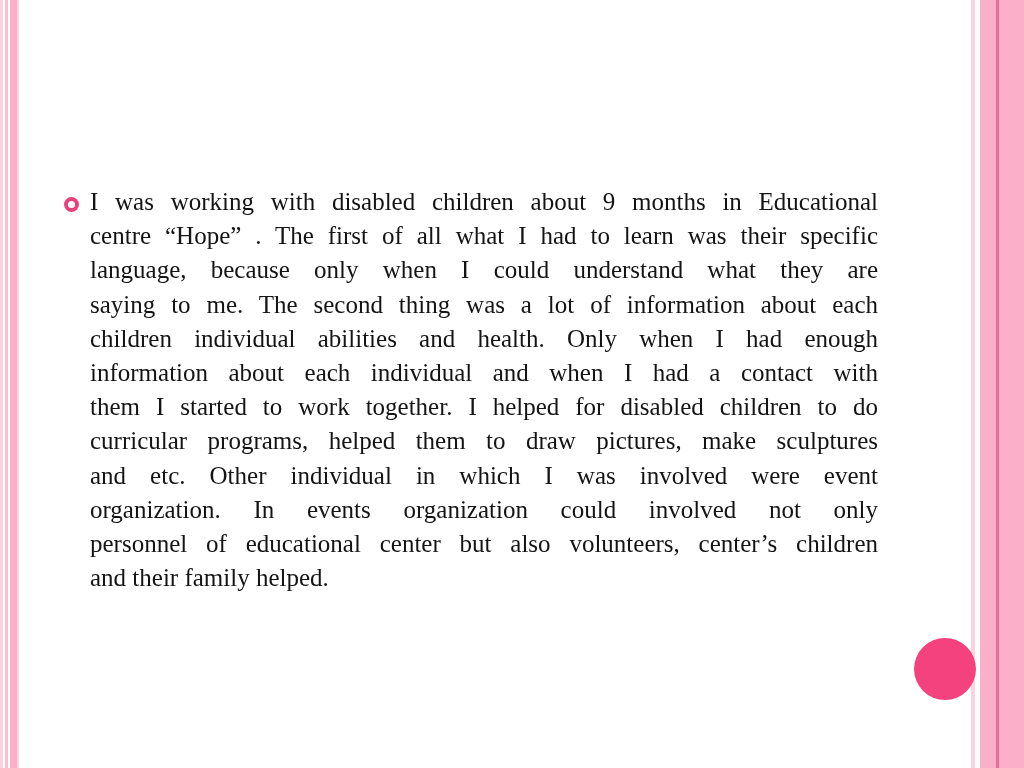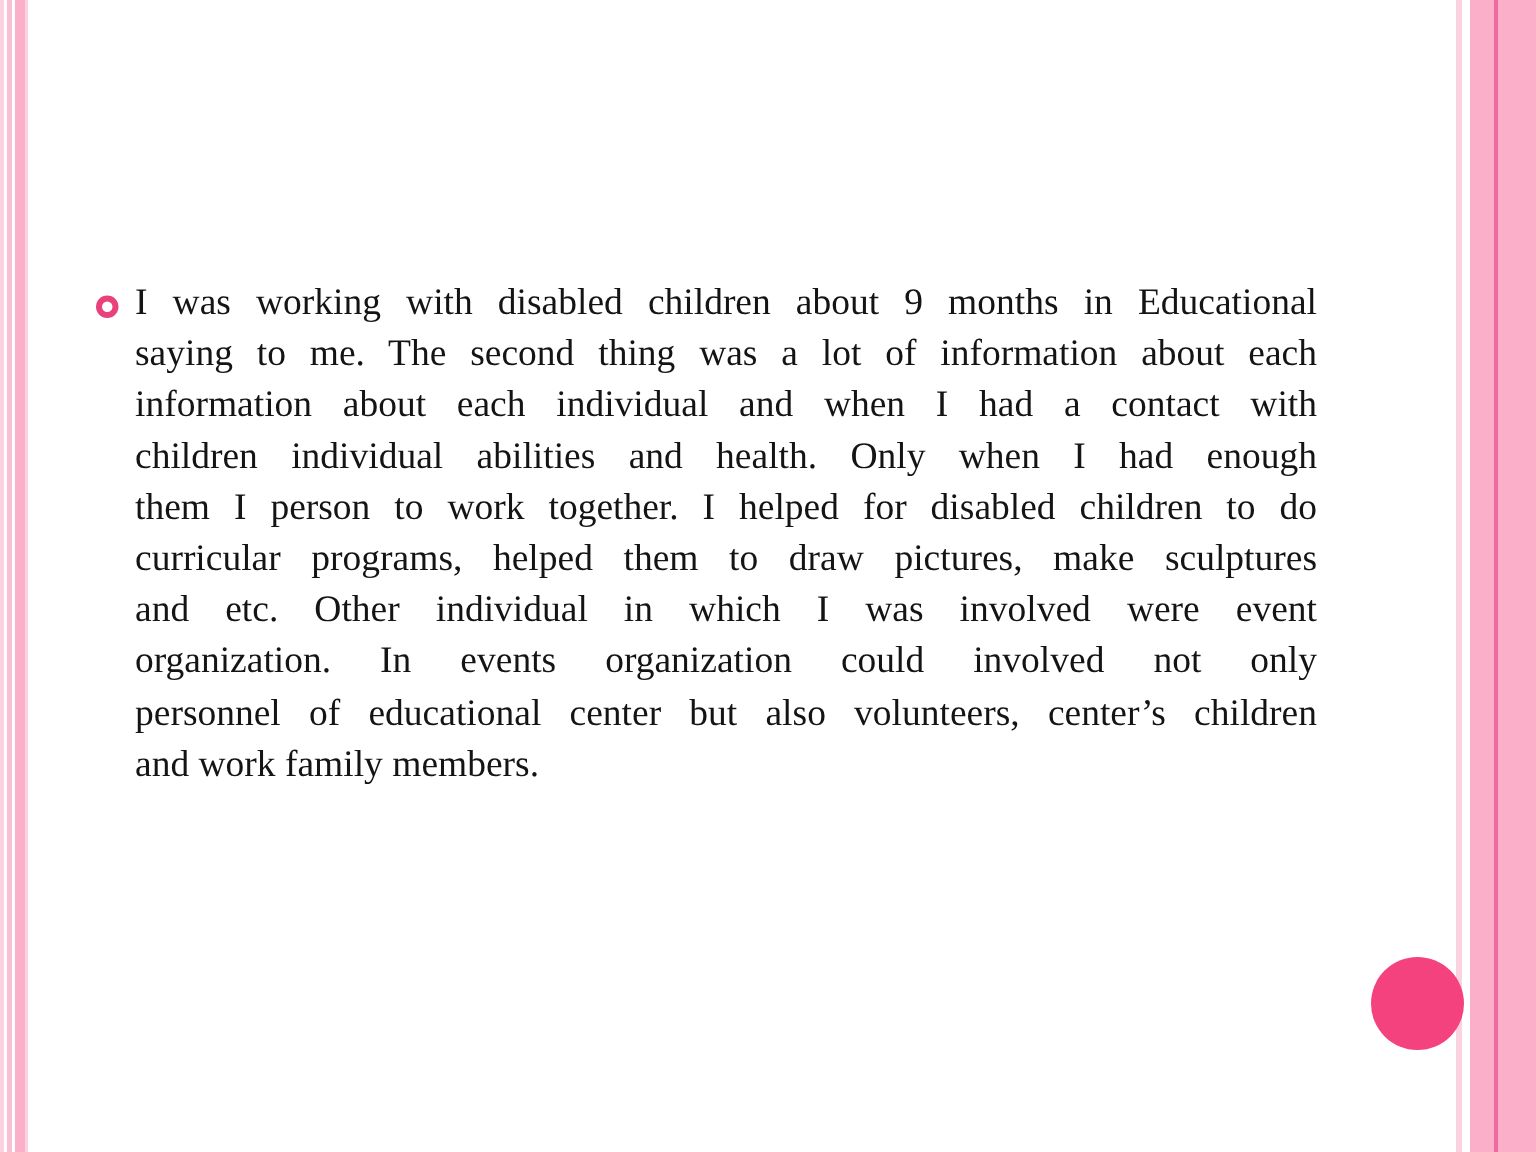--- a/index.html
+++ b/index.html
@@ -89,23 +89,25 @@
 </head>
 <body>
 
 <div class="slide">
   <div class="edge-left"></div>
   <div class="edge-right"></div>
   <div class="deco-circle"></div>
   <div class="bullet"></div>
   <div class="para">
       <div class="line">I was working with disabled children  about 9 months in Educational</div>
+      <div class="line">centre “Hope” . The first of all what I had to learn was their specific</div>
+      <div class="line">language, because only when I could understand what  they are</div>
       <div class="line">saying to me. The second thing was a lot of information about each</div>
+      <div class="line">children individual abilities and  health.  Only when I had enough</div>
       <div class="line">information about each individual and when I had a contact  with</div>
-      <div class="line">children individual abilities and  health.  Only when I had enough</div>
-      <div class="line">them I person to work  together. I  helped for disabled children to do</div>
+      <div class="line">them I started to work  together. I  helped for disabled children to do</div>
       <div class="line">curricular  programs, helped them to draw pictures, make sculptures</div>
       <div class="line">and etc. Other individual in which I was involved were event</div>
       <div class="line">organization. In events organization could involved not only</div>
       <div class="line">personnel of educational center but also volunteers, center’s children</div>
-      <div class="line last">and work family members.</div>
+      <div class="line last">and their family helped.</div>
     </div>
 </div>
 
 </body></html>

